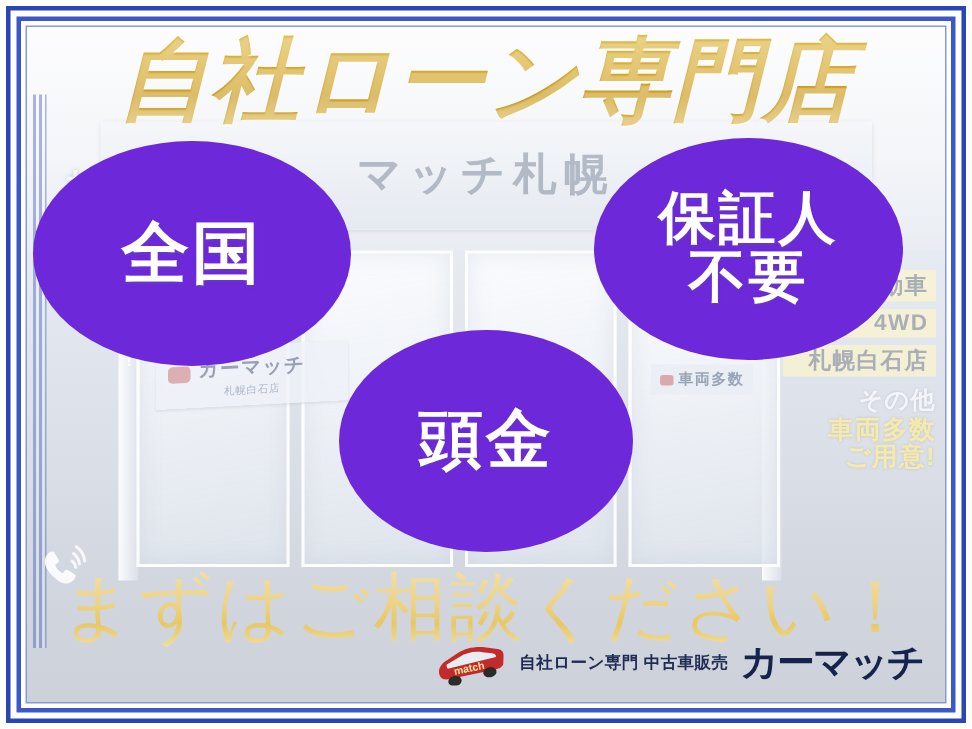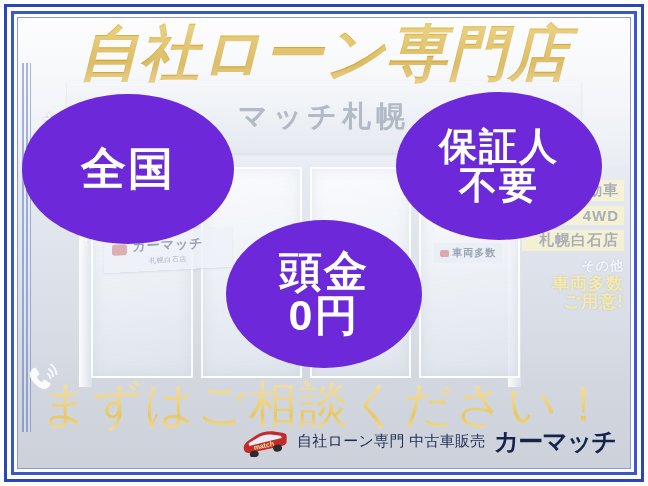--- a/index.html
+++ b/index.html
@@ -221,21 +221,21 @@
     font-size: 15px;
     font-weight: bold;
     letter-spacing: 1px;
     padding: 1px 5px;
     margin-bottom: 5px;
     white-space: nowrap;
     display: block;
   }
   .veh-other {
     color: rgba(250,252,255,.85);
-    font-size: 13px;
+    font-size: 16px;
     font-weight: bold;
     letter-spacing: 1px;
     margin-top: 6px;
     text-shadow: 0 0 2px rgba(150,160,180,.45);
   }
   .veh-many {
     color: rgba(252,240,172,.85);
     font-size: 17px;
     font-weight: bold;
     letter-spacing: 1px;
@@ -323,22 +323,22 @@
     position: absolute;
     right: 32px; bottom: 28px;
     display: flex;
     align-items: center;
     gap: 8px;
     z-index: 30;
   }
   .logo-car { width: 52px; height: 30px; display: block; }
   .logo-tag {
     color: #1f2b52;
-    font-size: 15px;
-    font-weight: normal;
+    font-size: 11px;
+    font-weight: bold;
     letter-spacing: .3px;
     white-space: nowrap;
   }
   .logo-name {
     color: #16234d;
     font-size: 25px;
     font-weight: bold;
     letter-spacing: -1px;
     white-space: nowrap;
   }
@@ -404,21 +404,20 @@
     <span>全国</span>
   </div>
 
   <div class="bubble" id="bubble-right">
     <span>保証人</span>
     <span>不要</span>
   </div>
 
   <div class="bubble" id="bubble-center">
     <span>頭金</span>
-    <span>0円</span>
   </div>
 
   <div class="cta">まずはご相談ください！</div>
 
   <div class="logo">
     <svg class="logo-car" viewBox="0 0 52 30">
       <g transform="rotate(-12 26 15)">
         <path d="M6 20c-1-4 1-7 5-9l10-4c5-2 12-2 18 0l8 3c3 1 4 3 3 6l-1 4c-.5 2-3 3-6 3H12c-3 0-5.5-1-6-3z" fill="#c32b2b"></path>
         <path d="M12 13l9-3c5-2 11-2 16 0l6 2c2 .7 2.5 1.8 2 3l-33 1c-.6-1.2-.4-2.4 0-3z" fill="#e8edf4"></path>
         <ellipse cx="15" cy="25" rx="4.5" ry="3.4" fill="#2b2b2b"></ellipse>

